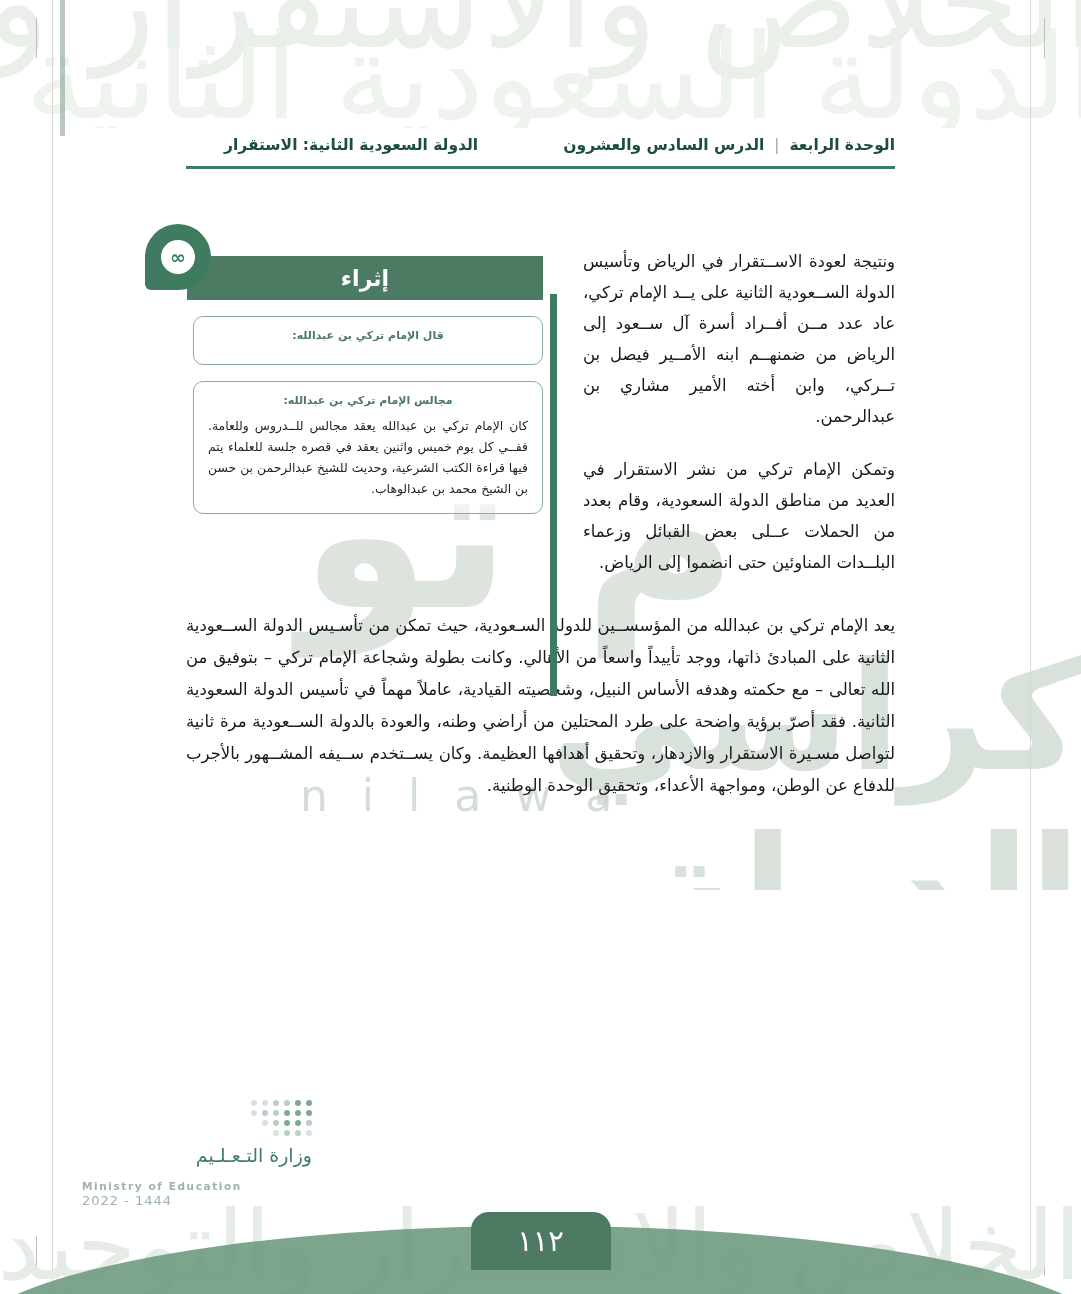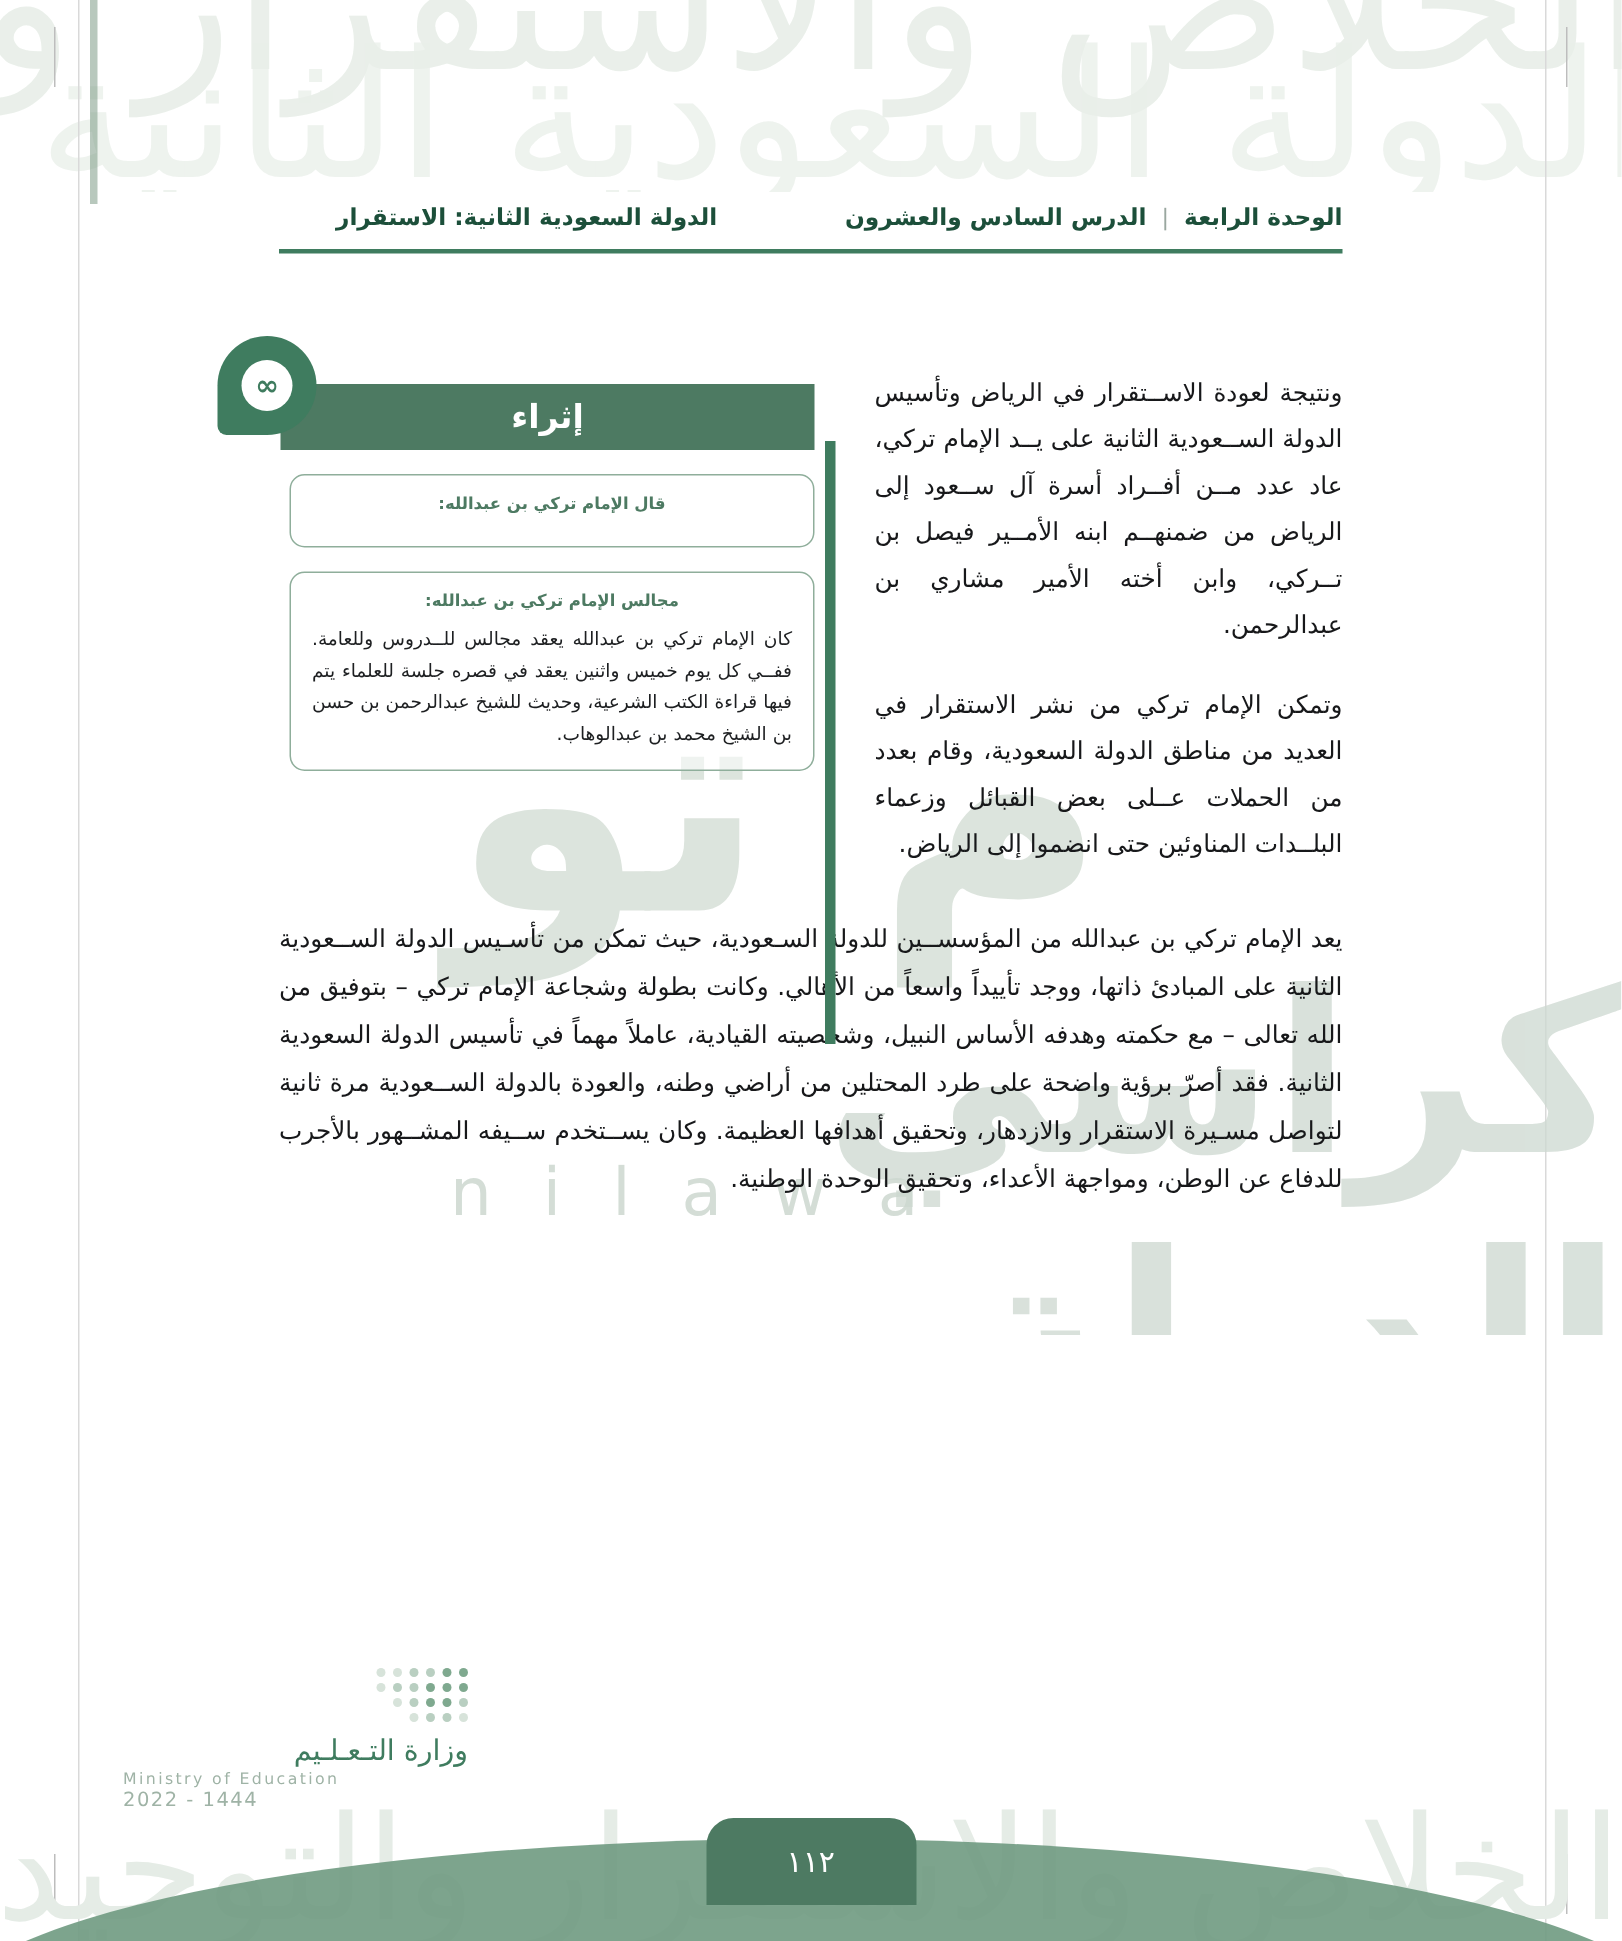--- a/index.html
+++ b/index.html
@@ -164,34 +164,34 @@
     font-family:"DejaVu Serif", serif; font-size:96px; line-height:96px;
     color:#e5ece6; white-space:nowrap; direction:rtl; overflow:hidden;
   }
   .page-number-badge {
     position:absolute; left:50%; transform:translateX(-50%); bottom:24px;
     width:140px; height:58px; background:#4d7a62;
     border-radius:18px 18px 0 0;
     display:flex; align-items:center; justify-content:center;
   }
   .page-number {
-    color:#ffffff; font-size:20px; letter-spacing:2px; direction:rtl;
+    color:#ffffff; font-size:29px; letter-spacing:2px; direction:rtl;
   }
 
   
   .ministry {
     position:absolute; left:82px; bottom:86px; width:230px; direction:rtl;
   }
   .dots { display:flex; flex-direction:column; gap:4px; margin-bottom:8px; }
   .dots .row { display:flex; gap:5px; }
   .dot { width:6px; height:6px; border-radius:50%; background:#7fa98f; }
   .dot.dim { background:#b9cfc1; }
   .dot.dimmer { background:#d7e3da; }
   .ministry-ar { font-size:19px; color:#3f7c5f; letter-spacing:1px; direction:rtl; }
-  .ministry-en { font-size:10.5px; color:#9fb3a6; letter-spacing:1.6px; direction:ltr; margin-top:2px; }
+  .ministry-en { font-size:10.5px; color:#9fb3a6; letter-spacing:1.6px; direction:ltr; margin-top:14px;font-weight:bold; }
   .ministry-year { font-size:13px; color:#9fb3a6; letter-spacing:1px; direction:ltr; margin-top:1px; }
 </style>
 </head>
 <body>
 
 <div class="calligraphy-band">
   <div class="glyphs">الخلاص والاستقرار والتوحيد والنهضة والبناء</div>
   <div class="glyphs row2">الدولة السعودية الثانية والاستقرار والتوحيد</div>
 </div>
 <div class="left-strip"></div>

